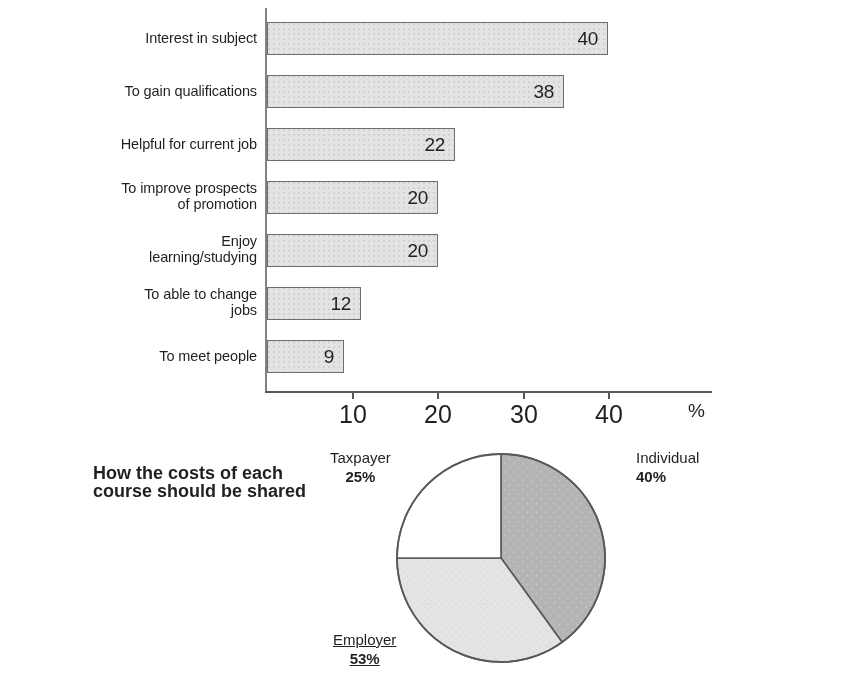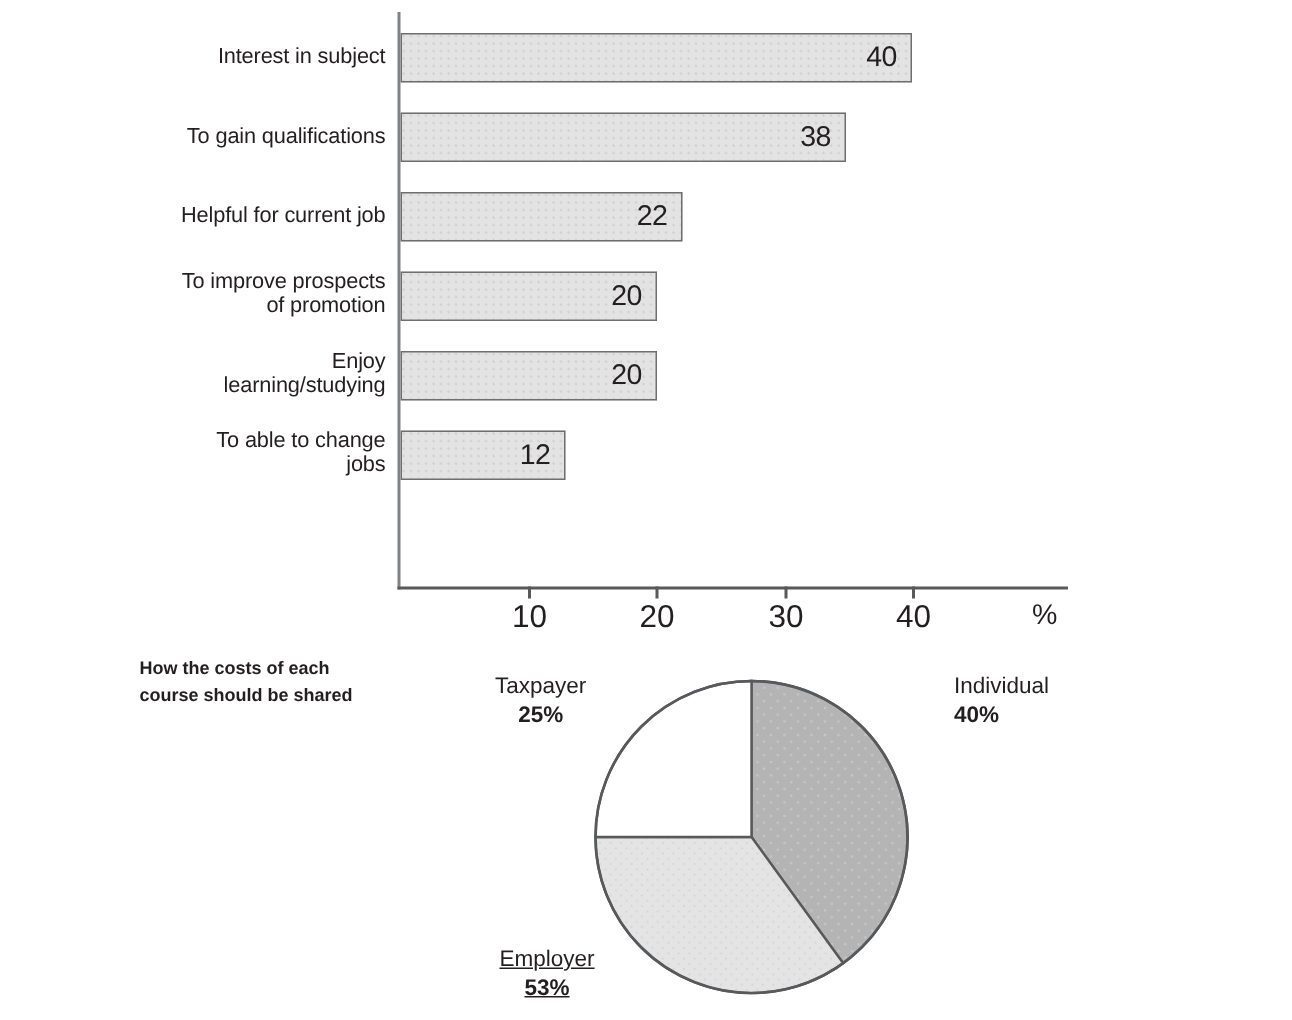--- a/index.html
+++ b/index.html
@@ -96,21 +96,21 @@
     width: 1.6px;
     height: 8px;
     background: #58595b;
   }
   .x-tick-label {
     position: absolute;
     top: 400px;
     width: 60px;
     margin-left: -30px;
     text-align: center;
-    font-size: 21px;
+    font-size: 25px;
     color: #231f20;
   }
   #axis-unit {
     position: absolute;
     left: 688px;
     top: 400px;
     font-size: 19px;
     color: #231f20;
   }
 
@@ -119,23 +119,23 @@
     position: absolute;
     left: 0;
     top: 430px;
     width: 861px;
     height: 250px;
   }
 
   #pie-title {
     position: absolute;
     left: 93px;
-    top: 6px;
+    top: 34px;
     width: 230px;
-    font-size: 12px;
+    font-size: 18px;
     font-weight: bold;
     line-height: 18px;
     color: #231f20;
   }
 
   .pie-callout {
     position: absolute;
     font-size: 15px;
     line-height: 19px;
     color: #231f20;
@@ -229,26 +229,36 @@
       </div>
     </div>
   </div>
 
   <div class="bar-row" style="top:287px;">
     <div class="bar-label two-line">
       <div>To able to change</div>
       <div>jobs</div>
     </div>
     <div class="bar-track" style="width:103px;">
-      <div class="bar" style="width:110px;padding-left:47px;">
+      <div class="bar" style="width:94px;padding-left:47px;">
         <span class="bar-value">12</span>
       </div>
     </div>
   </div>
 
+  <div class="bar-row" style="top:340px;">
+    <div class="bar-label one-line">
+      <div>To meet people</div>
+    </div>
+    <div class="bar-track" style="width:77px;">
+      <div class="bar" style="width:77px;">
+        <span class="bar-value">9</span>
+      </div>
+    </div>
+  </div>
 
 </div>
 
 <div id="pie-chart">
 
   <div id="pie-title">
     <div>How the costs of each</div>
     <div>course should be shared</div>
   </div>
 

